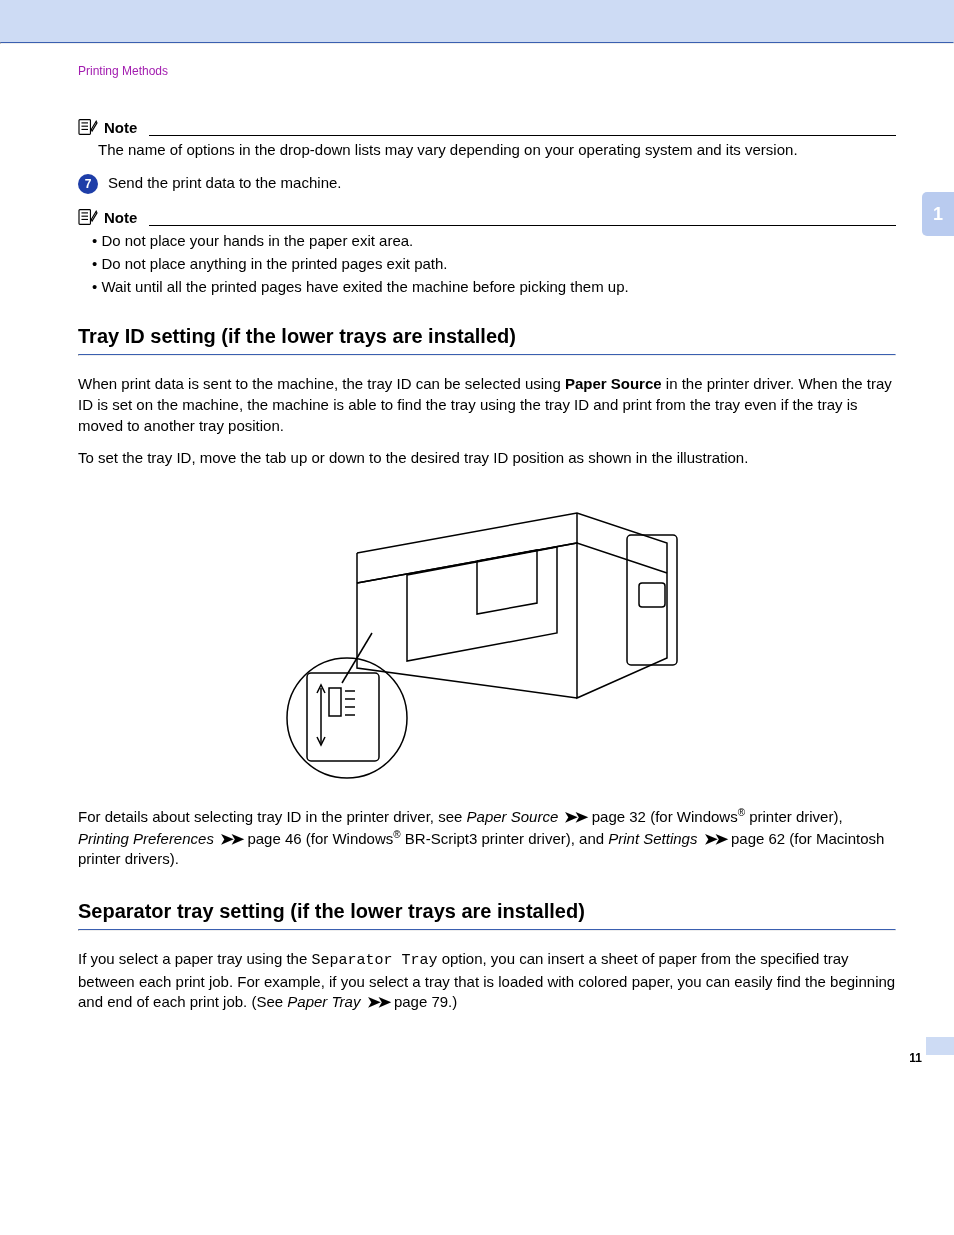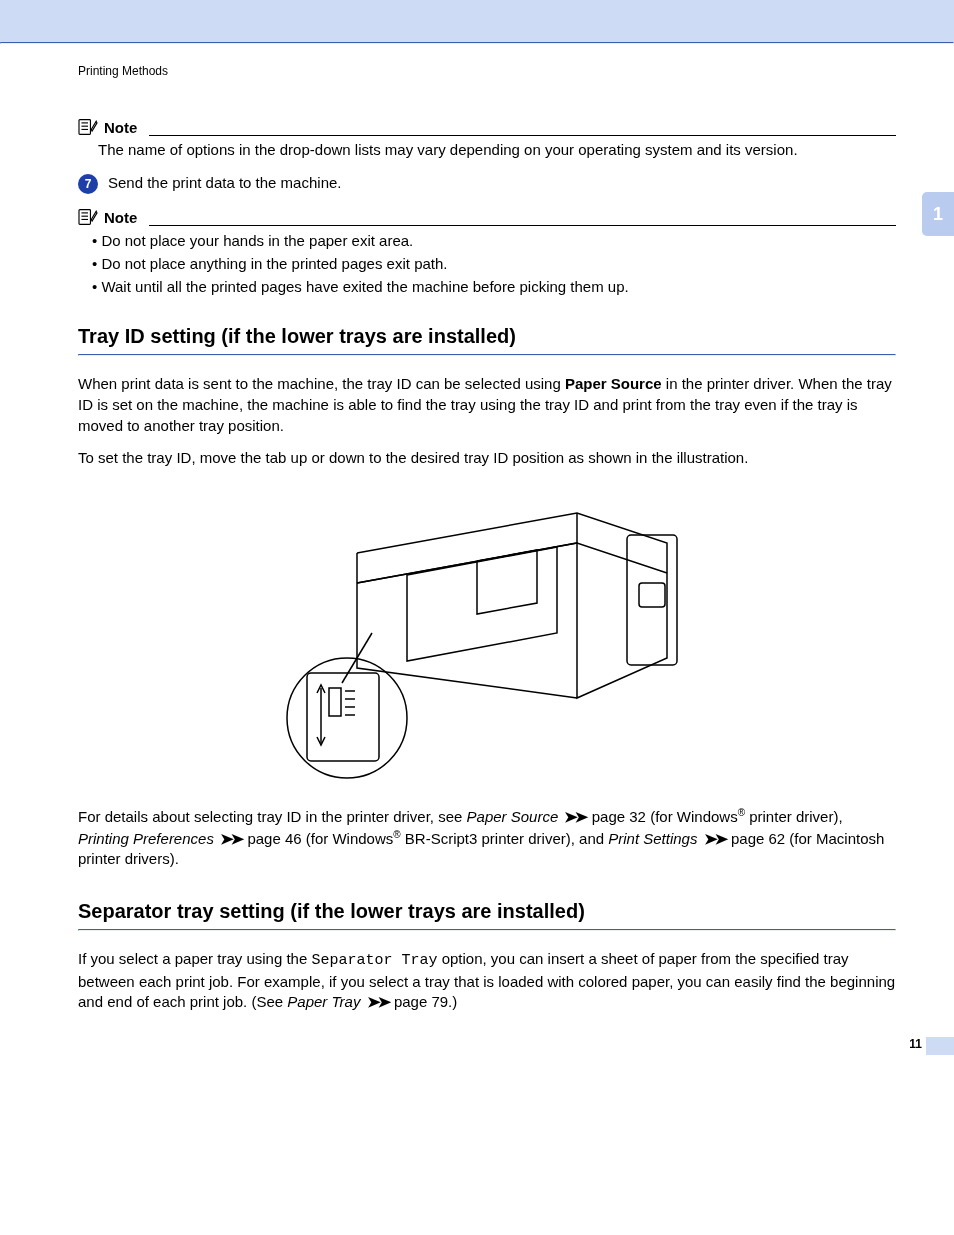--- a/index.html
+++ b/index.html
@@ -33,21 +33,21 @@
     background: #b9cbef;
     border-radius: 5px 0 0 5px;
     color: #fff;
     font-weight: bold;
     font-size: 18px;
     text-align: center;
     line-height: 44px;
   }
   .breadcrumb {
     font-size: 12px;
-    color: #000000;
+    color: #a21caf;
     margin-bottom: 40px;
   }
   .note-head {
     display: flex;
     align-items: flex-end;
     gap: 6px;
   }
   .note-head .pencil {
     width: 20px; height: 18px;
     stroke: #000; fill: none; stroke-width: 1.4;
@@ -115,21 +115,21 @@
   .dblarrow {
     display: inline-block;
     font-weight: bold;
     letter-spacing: -3px;
     margin: 0 3px;
     transform: scaleX(1.1);
   }
   .page-num {
     position: absolute;
     right: 32px;
-    bottom: 14px;
+    bottom: 0;
     font-size: 12px;
     font-weight: bold;
   }
   .page-num-band {
     position: absolute;
     right: 0;
     bottom: 10px;
     width: 28px;
     height: 18px;
     background: #cddbf4;

